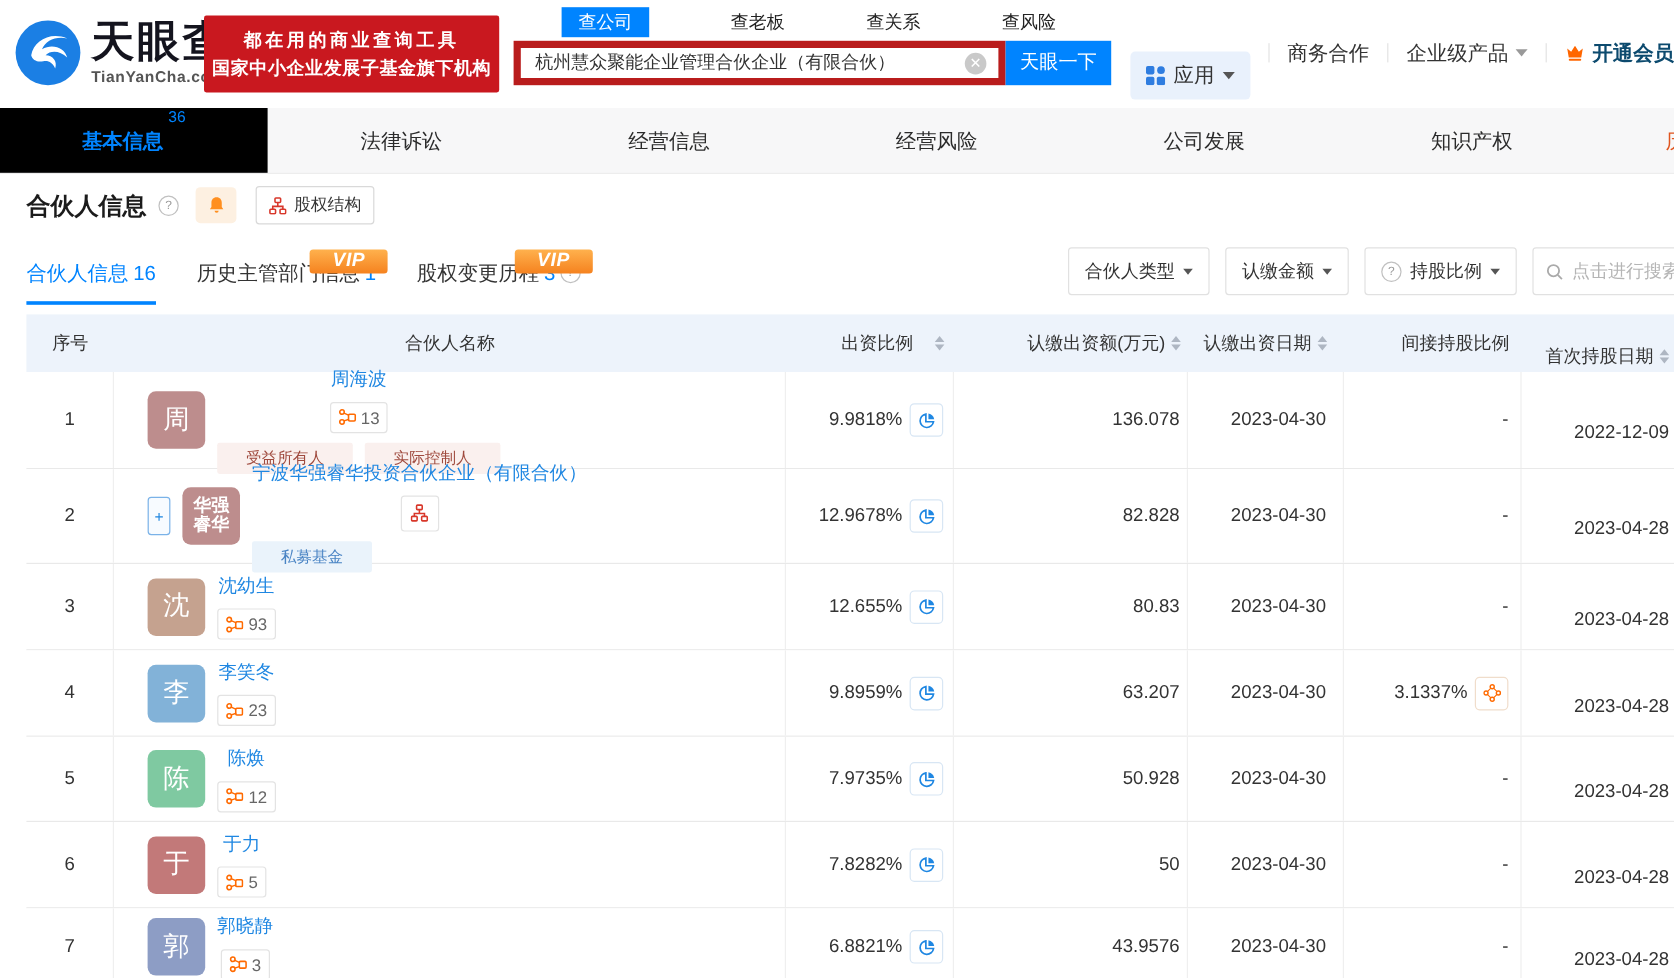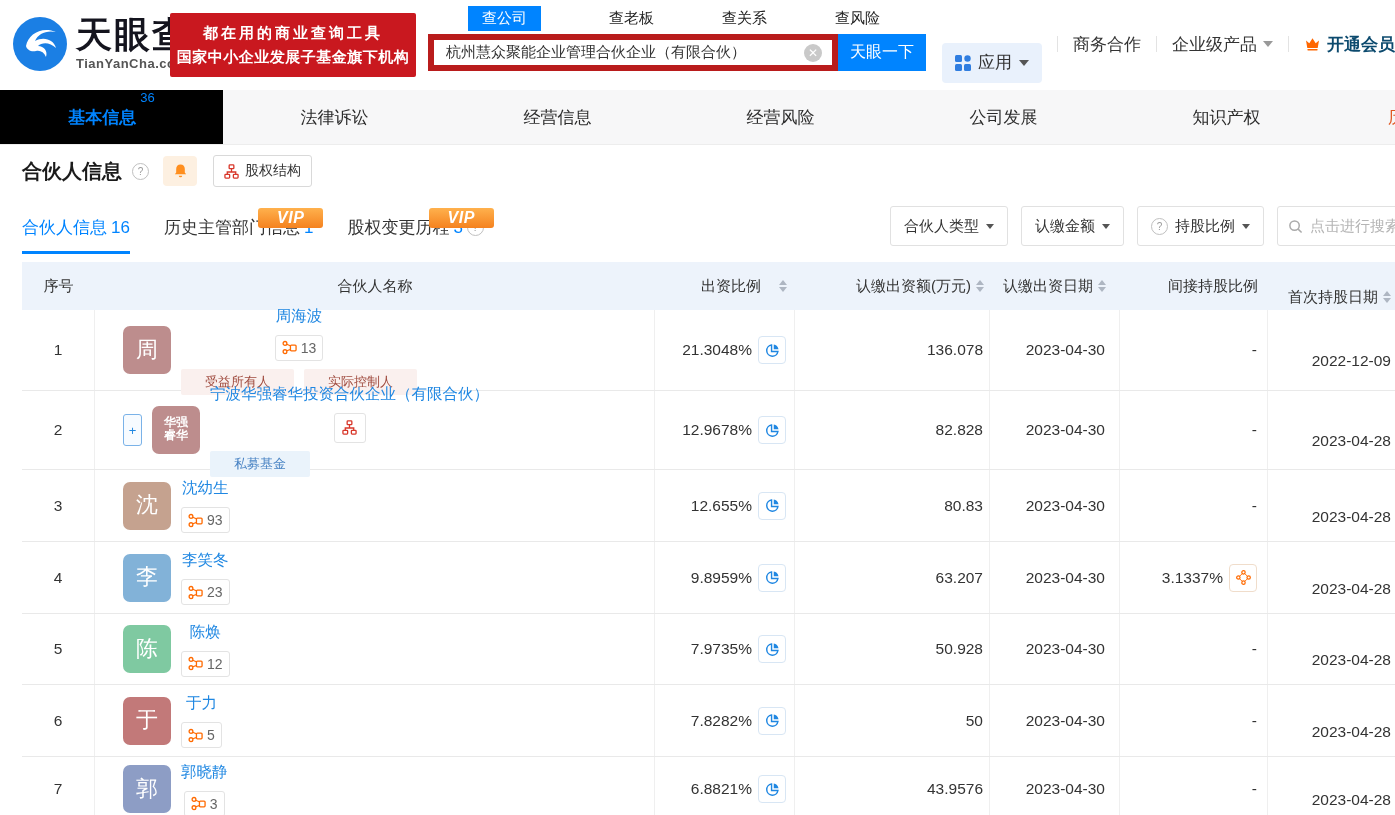--- a/index.html
+++ b/index.html
@@ -97,21 +97,21 @@
   .sort i{width:0;height:0;border-left:4px solid transparent;border-right:4px solid transparent;display:block;}
   .sort .up{border-bottom:5px solid #aeb6c2;}
   .sort .dn{border-top:5px solid #aeb6c2;}
 
   .td.c-name{padding-left:28px;gap:10px;}
   .expander{width:17px;height:30px;border:1px solid #7ab2e8;border-radius:3px;color:#1f86e0;
             display:flex;align-items:center;justify-content:center;font-size:13px;background:#f7fbff;
             cursor:pointer;flex:none;}
   .avatar{width:48px;height:48px;border-radius:7px;color:#fff;display:flex;flex-direction:column;
           align-items:center;justify-content:center;font-size:22px;line-height:1.1;flex:none;cursor:pointer;}
-  .avatar.small{font-size:12px;font-weight:bold;font-family:Liberation Mono, monospace;}
+  .avatar.small{font-size:15px;font-weight:bold;}
   .name-block{display:flex;flex-direction:column;gap:8px;}
   .name-line{display:flex;align-items:center;gap:8px;flex-direction:column;}
   .name-link{color:#1f87e2;font-size:15.5px;cursor:pointer;text-decoration:none;white-space:nowrap;}
   .badge{height:24px;border:1px solid #e3e3e3;border-radius:3px;display:inline-flex;align-items:center;
          gap:4px;padding:0 6px;color:#666;font-size:14px;background:#fff;cursor:pointer;}
   .org-btn{width:30px;height:28px;border:1px solid #e3e3e3;border-radius:3px;display:flex;
            align-items:center;justify-content:center;background:#fff;cursor:pointer;}
   .tags{display:flex;gap:10px;}
   .tag{font-size:13px;padding:4px 24px;border-radius:2px;cursor:pointer;white-space:nowrap;}
   .tag.red{color:#9f4a3e;background:#faf0ee;}
@@ -361,21 +361,21 @@
           </span>
 
         </span>
         <span class="tags">
                 <span class="tag red">受益所有人</span>
                 <span class="tag red">实际控制人</span>
               </span>
       </span>
     </div>
     <div class="td c-ratio">
-      <span>21.3048%</span>
+      <span>9.9818%</span>
       <span class="pie-btn">
         <svg width="15" height="15" viewBox="0 0 16 16">
           <path d="M7 2.2 A6 6 0 1 0 13.8 9 L7 9 Z" fill="none" stroke="#1f87e2" stroke-width="1.5"></path>
           <path d="M9.3 1.6 A6.4 6.4 0 0 1 14.4 6.7 L9.3 6.7 Z" fill="#1f87e2"></path>
         </svg>
       </span>
     </div>
     <div class="td c-amount">136.078</div>
     <div class="td c-date">2023-04-30</div>
     <div class="td c-indirect">

